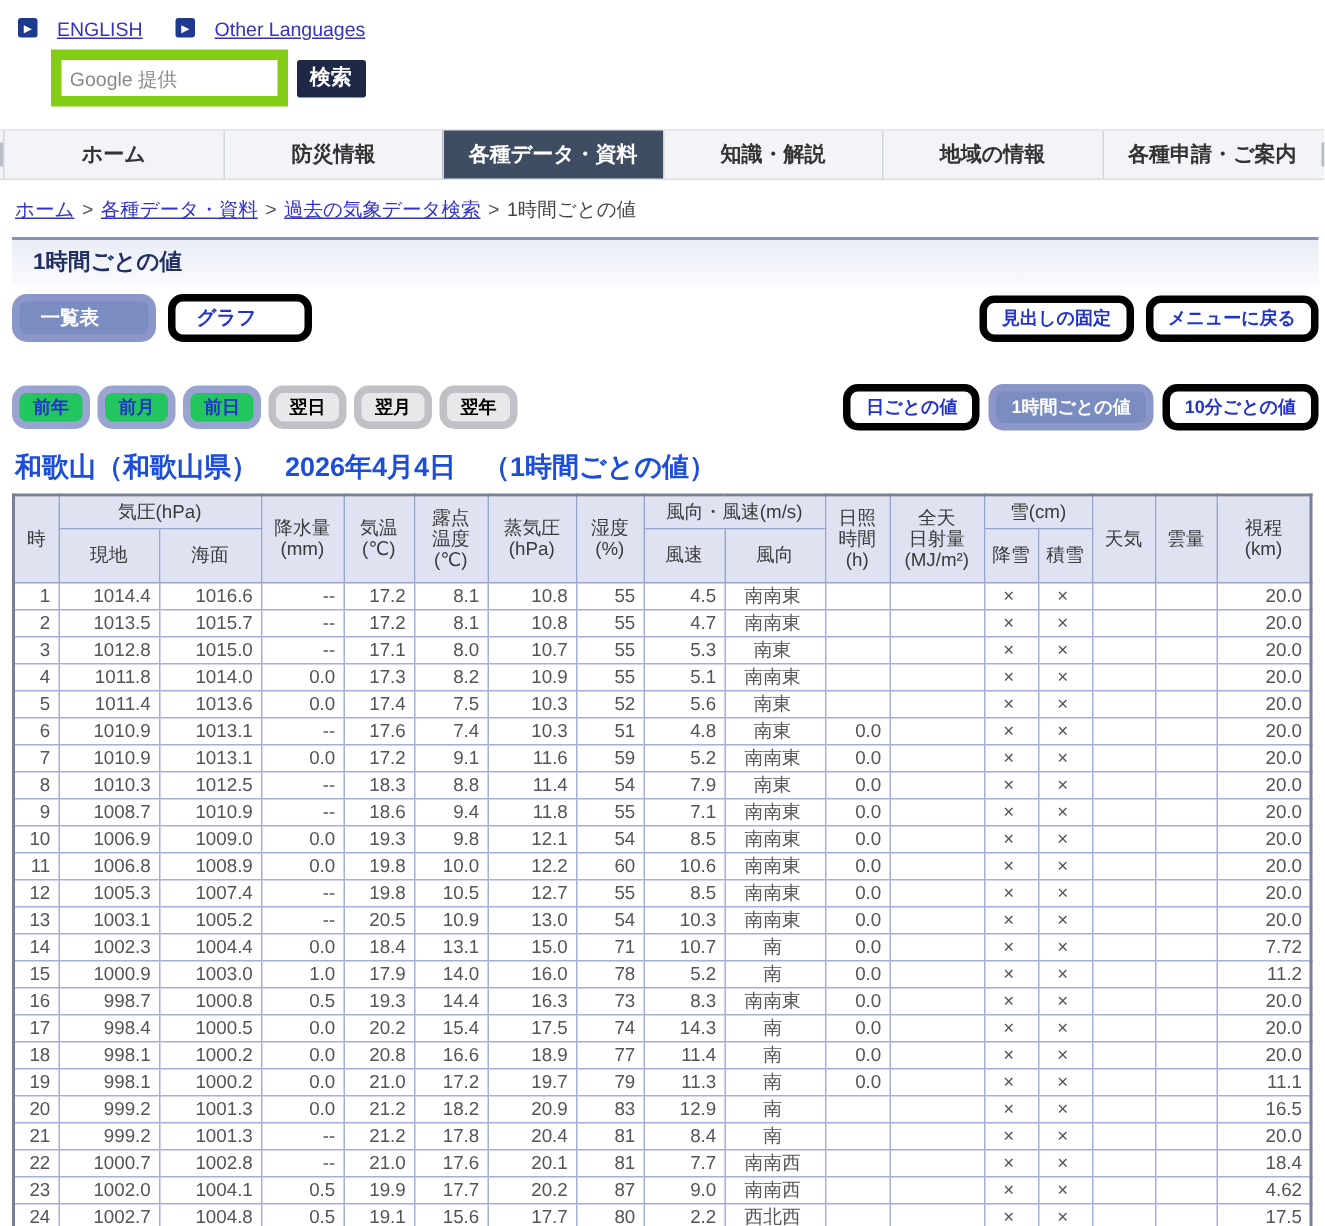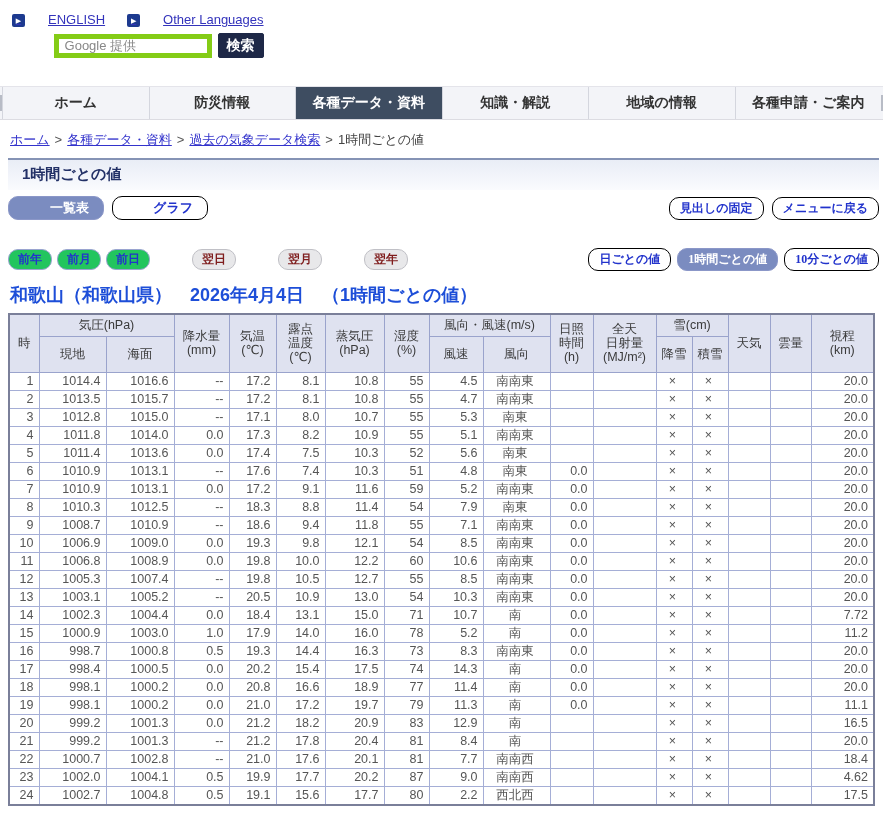--- a/index.html
+++ b/index.html
@@ -6,24 +6,24 @@
   html,body { width: 883px; background:#fff; font-family:"Liberation Sans","DejaVu Sans",sans-serif; color:#333; }
 
   
   .site-header { display:flex; justify-content:space-between; padding:8px 10px 4px 12px; height:86px; }
   .ministry { font-size:13px; font-weight:bold; letter-spacing:7px; color:#222; margin-bottom:2px; }
   .agency-row { display:flex; align-items:center; gap:6px; }
   .agency { font-size:27px; font-weight:bold; color:#1a1a1a; letter-spacing:2px; }
   .agency-en { font-size:9px; font-weight:bold; color:#222; margin-left:4px; }
   .header-right { display:flex; flex-direction:column; align-items:flex-end; gap:6px; padding-top:4px; }
   .lang-links { display:flex; gap:22px; align-items:center; font-size:13px; }
-  .lang-links a { color:#3333bb; text-decoration:underline; display:flex; align-items:flex-end; gap:23px; }
+  .lang-links a { color:#3333bb; text-decoration:underline; display:flex; align-items:flex-start; gap:13px; }
   .mini-arrow { display:inline-flex; width:13px; height:13px; background:#1d3a8f; border-radius:2px; color:#fff; font-size:7px; align-items:center; justify-content:center; }
   .search-row { display:flex; align-items:center; gap:6px; }
-  .search-row input { width:158px; height:24px; border:5px solid #84cc16; padding:2px 6px; font-size:13px; color:#555; }
+  .search-row input { width:158px; height:24px; border:7px solid #84cc16; padding:12px 6px; font-size:13px; color:#555; }
   .search-row input::placeholder { color:#888; }
   .search-btn { height:25px; padding:0 8px; background:#1e2847; color:#fff; font-weight:bold; font-size:14px; border:1px solid #1e2847; border-radius:2px; cursor:pointer; }
 
   
   .topnav { display:flex; height:34px; background:#f3f4f8; border-bottom:1px solid #dcdce2; border-top:1px solid #e4e4ea; align-items:stretch; }
   .topnav .edge { width:2px; background:#b8bcc6; margin:8px 0; }
   .nav-item { flex:1; display:flex; align-items:center; justify-content:center; font-size:14px; font-weight:bold; color:#333; cursor:pointer; border-left:1px solid #d4d6de; }
   .nav-item:first-of-type { border-left:none; }
   .nav-item.active { background:#3e4d61; color:#fff; }
 
@@ -33,26 +33,26 @@
   .breadcrumb .sep { color:#555; margin:0 5px; }
 
   
   .main { margin:0 4px 0 8px; }
   .title-band { border-top:2px solid #8593b5; background:linear-gradient(#e9edf6,#fafbfe); padding:5px 14px 6px; font-size:15px; font-weight:bold; color:#223066; }
 
   
   .row-flex { display:flex; justify-content:space-between; align-items:center; }
   .toolbar { margin-top:6px; }
   .pillgroup { display:flex; gap:8px; align-items:center; }
-  .pill { font-size:13px; font-weight:bold; border-radius:10px; padding:2px 14px; cursor:pointer; border:1px solid #000000; background:#fff; color:#2233cc; text-align:right;font-family:Liberation Serif, serif; }
+  .pill { font-size:13px; font-weight:bold; border-radius:10px; padding:2px 14px; cursor:pointer; border:5px solid #000000; background:#fff; color:#2233cc; text-align:left; }
   .pill.wide { min-width:96px; }
   .pill.active { background:#7b8cc0; border-color:#8b97c8; color:#fff; }
   .pill.small { font-size:12px; padding:2px 10px; }
   .pill.lav { background:#22c55e; border-color:#9aa4d0; color:#2233cc; font-size:12px; padding:1px 9px; }
-  .pill.disabled { background:#e8e8ea; border-color:#c0c0c6; color:#7f1d1d; cursor:default;margin-left:37px; }
+  .pill.disabled { background:#e8e8ea; border-color:#c0c0c6; color:#000000; cursor:default; }
   .controls { margin-top:28px; }
 
   
   .data-heading { font-size:18px; font-weight:bold; color:#1d4ed8; margin:12px 0 6px 2px; }
 
   
   table.wx { border-collapse:collapse; table-layout:fixed; width:867px; border:2px solid #7a7f99; }
   table.wx th, table.wx td { border:1px solid #9aa3cc; font-size:12.5px; color:#555; overflow:hidden; }
   table.wx thead th { background:#dfe2f0; color:#3a3a3a; font-weight:normal; white-space:pre-line; line-height:14px; padding:2px 1px; text-align:center; }
   table.wx tbody td { height:18px; padding:0 5px 0 2px; white-space:nowrap; border-color:#a5aed6; background:#fff; }

